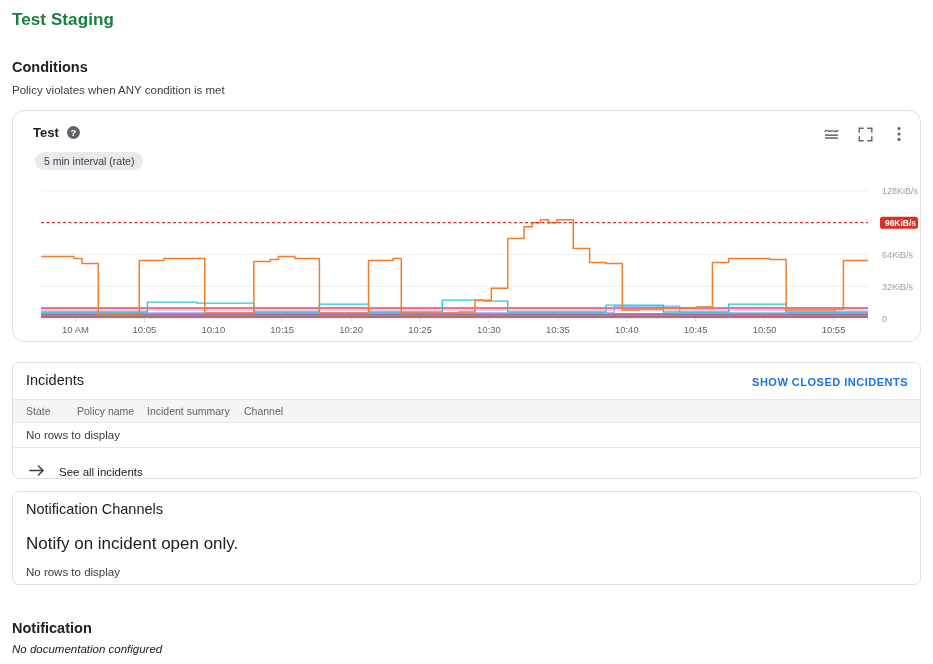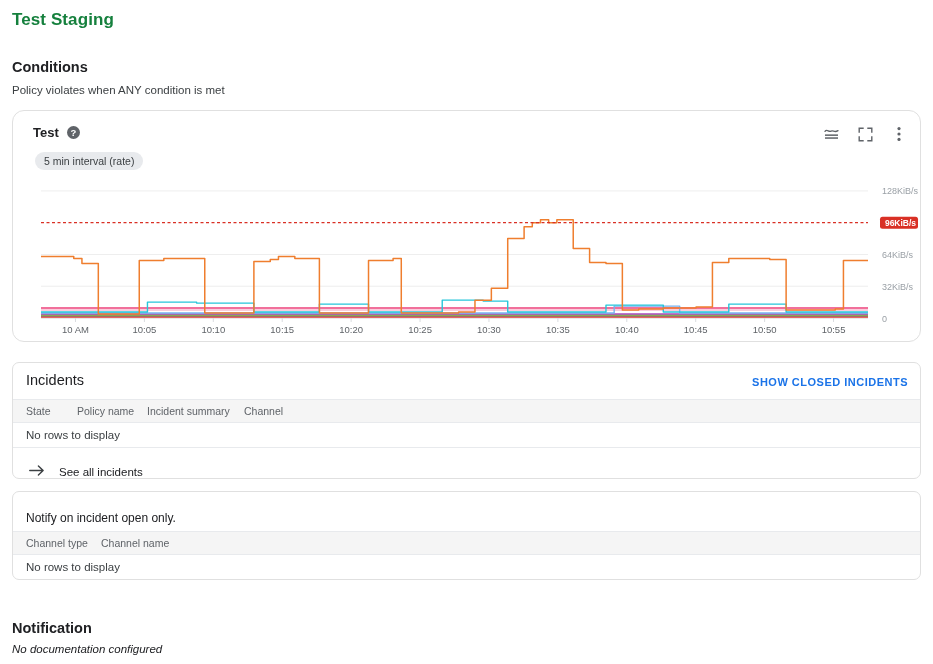--- a/index.html
+++ b/index.html
@@ -191,23 +191,22 @@
   }
   .arrow-icon {
     width: 16px;
     height: 16px;
     color: #3c4043;
     display: flex;
     align-items: center;
   }
   .notify-line {
     padding: 6px 0 6px 13px;
-    font-size: 12px;
-    color: #202124;
-    margin-top: 13px;
+    font-size: 17px;
+    color: #202124;
   }
 
   
   .doc-head {
     position: absolute;
     left: 12px;
     top: 620px;
   }
   .doc-body {
     position: absolute;
@@ -326,24 +325,23 @@
       <span class="arrow-icon">
         <svg width="17" height="13" viewBox="0 0 17 13" aria-hidden="true">
           <path d="M0.8 6.5 H15 M10 1.6 L15 6.5 L10 11.4" fill="none" stroke="#3c4043" stroke-width="1.5" stroke-linecap="round" stroke-linejoin="round"></path>
         </svg>
       </span>
       <span>See all incidents</span>
     </div>
   </div>
 
   <div class="card" id="channels-card" style="top:491px;">
+    <div class="card-title-row">
+      <div class="card-title">Notification Channels</div>
+    </div>
     <div class="notify-line">Notify on incident open only.</div>
-    <div class="table-head">
-      <div class="th" style="width:75px; padding-left:13px;">Channel type</div>
-      <div class="th" style="width:120px;">Channel name</div>
-    </div>
     <div class="table-row-empty" style="border-bottom:none;">No rows to display</div>
   </div>
 
   <div class="doc-head section-title">Notification</div>
   <div class="doc-body">No documentation configured</div>
 
 </div>
 
 </body></html>

